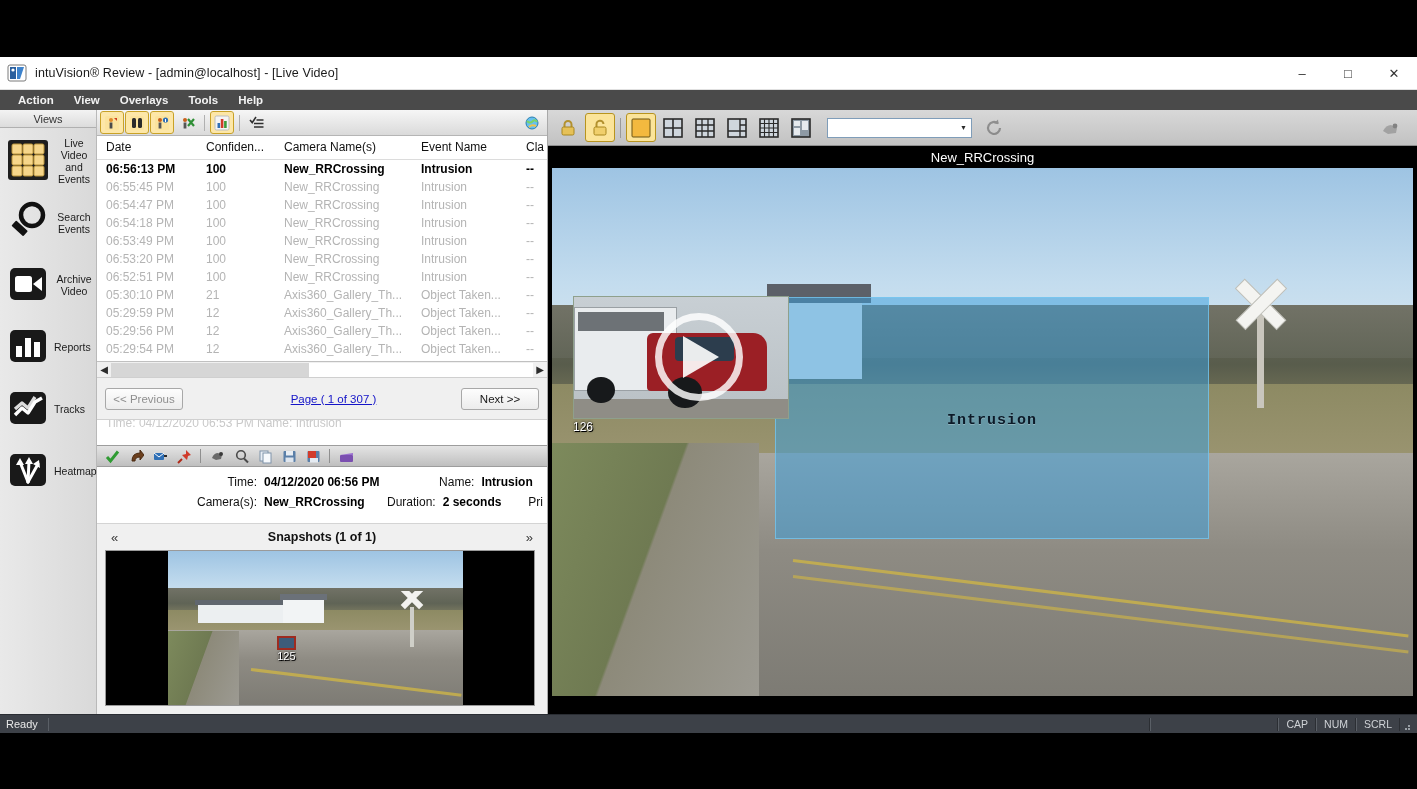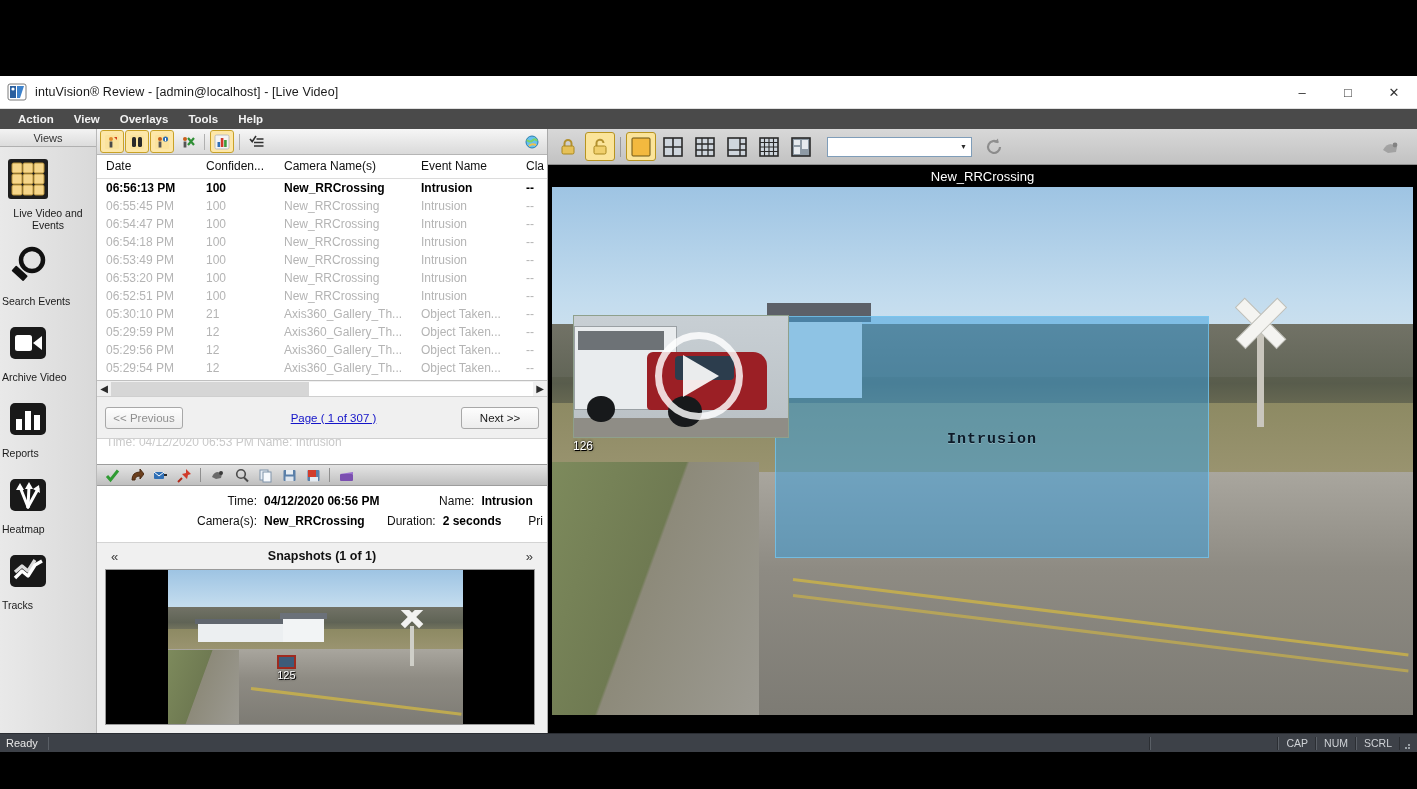--- a/index.html
+++ b/index.html
@@ -5,21 +5,21 @@
   * { box-sizing: border-box; margin:0; padding:0; }
   html,body{ background:#000; }
   body{
     width:1417px; height:789px; overflow:hidden;
     font-family:"Liberation Sans", sans-serif;
     position:relative;
   }
 
   
   #app{
-    position:absolute; left:0; top:76px; width:1417px; height:676px;
+    position:absolute; left:0; top:57px; width:1417px; height:676px;
     background:#efefef;
   }
 
   
   #titlebar{
     height:33px; background:#ffffff; display:flex; align-items:center;
     border-bottom:1px solid #e0e0e0;
   }
   #app-logo{
     width:20px;height:20px;margin-left:7px;margin-right:8px;flex:0 0 auto;
@@ -56,21 +56,21 @@
     width:97px;flex:0 0 97px;background:linear-gradient(90deg,#e9e9e9,#d9d9d9);
     display:flex;flex-direction:column;border-right:1px solid #b9b9b9;
   }
   #views-header{
     height:18px;background:linear-gradient(#f3f3f3,#dcdcdc);
     border-bottom:1px solid #b0b0b0;
     display:flex;align-items:center;justify-content:center;
     font-size:11px;color:#333;
   }
   .view-item{
-    display:flex;flex-direction:column;align-items:flex-start;
+    display:flex;flex-direction:row;align-items:center;
     padding:6px 2px 4px 2px;cursor:default;
   }
   .view-ico{width:52px;height:52px;display:block;}
   .view-label{
     font-size:10.5px;color:#1b1b1b;text-align:center;line-height:12px;
     margin-top:2px;max-width:92px;
   }
 
   
   #events{
@@ -389,44 +389,44 @@
             </g>
           </svg>
         </span>
         <span class="view-label">Reports</span>
       </div>
 
       <div class="view-item">
         <span class="view-ico">
           <svg width="52" height="52" viewBox="0 0 52 52">
             <rect x="8" y="10" width="36" height="32" rx="5" fill="#191919"></rect>
+            <polyline points="13,33 20,26 26,31 33,20 40,16" fill="none" stroke="#fff" stroke-width="3.4" stroke-linejoin="round"></polyline>
+            <polyline points="13,27 20,21 26,26 33,15" fill="none" stroke="#fff" stroke-width="3.4" stroke-linejoin="round" opacity=".85"></polyline>
+          </svg>
+        </span>
+        <span class="view-label">Tracks</span>
+      </div>
+
+      <div class="view-item">
+        <span class="view-ico">
+          <svg width="52" height="52" viewBox="0 0 52 52">
+            <rect x="8" y="10" width="36" height="32" rx="5" fill="#191919"></rect>
             <g stroke="#fff" stroke-width="3" fill="none" stroke-linecap="round">
               <path d="M26 38 L18 18"></path>
                 <path d="M26 38 L27 17"></path>
                 <path d="M26 38 L36 20"></path>
             </g>
             <g fill="#fff">
               <path d="M18 14 l4 7 l-8 0 z"></path>
               <path d="M27 13 l4 7 l-8 0 z"></path>
               <path d="M37 16 l1 8 l-7 -4 z"></path>
             </g>
           </svg>
         </span>
         <span class="view-label">Heatmap</span>
-      </div>
-
-      <div class="view-item">
-        <span class="view-ico">
-          <svg width="52" height="52" viewBox="0 0 52 52">
-            <rect x="8" y="10" width="36" height="32" rx="5" fill="#191919"></rect>
-            <polyline points="13,33 20,26 26,31 33,20 40,16" fill="none" stroke="#fff" stroke-width="3.4" stroke-linejoin="round"></polyline>
-            <polyline points="13,27 20,21 26,26 33,15" fill="none" stroke="#fff" stroke-width="3.4" stroke-linejoin="round" opacity=".85"></polyline>
-          </svg>
-        </span>
-        <span class="view-label">Tracks</span>
       </div>
     </div>
 
     <div id="events">
 
       <div id="ev-toolbar">
         <div class="tb-btn sel">
           <svg width="16" height="16" viewBox="0 0 16 16">
             <rect x="1" y="1" width="14" height="14" rx="1.5" fill="#fbe39d"></rect>
             <circle cx="7" cy="5" r="2" fill="#e08a2a"></circle>

